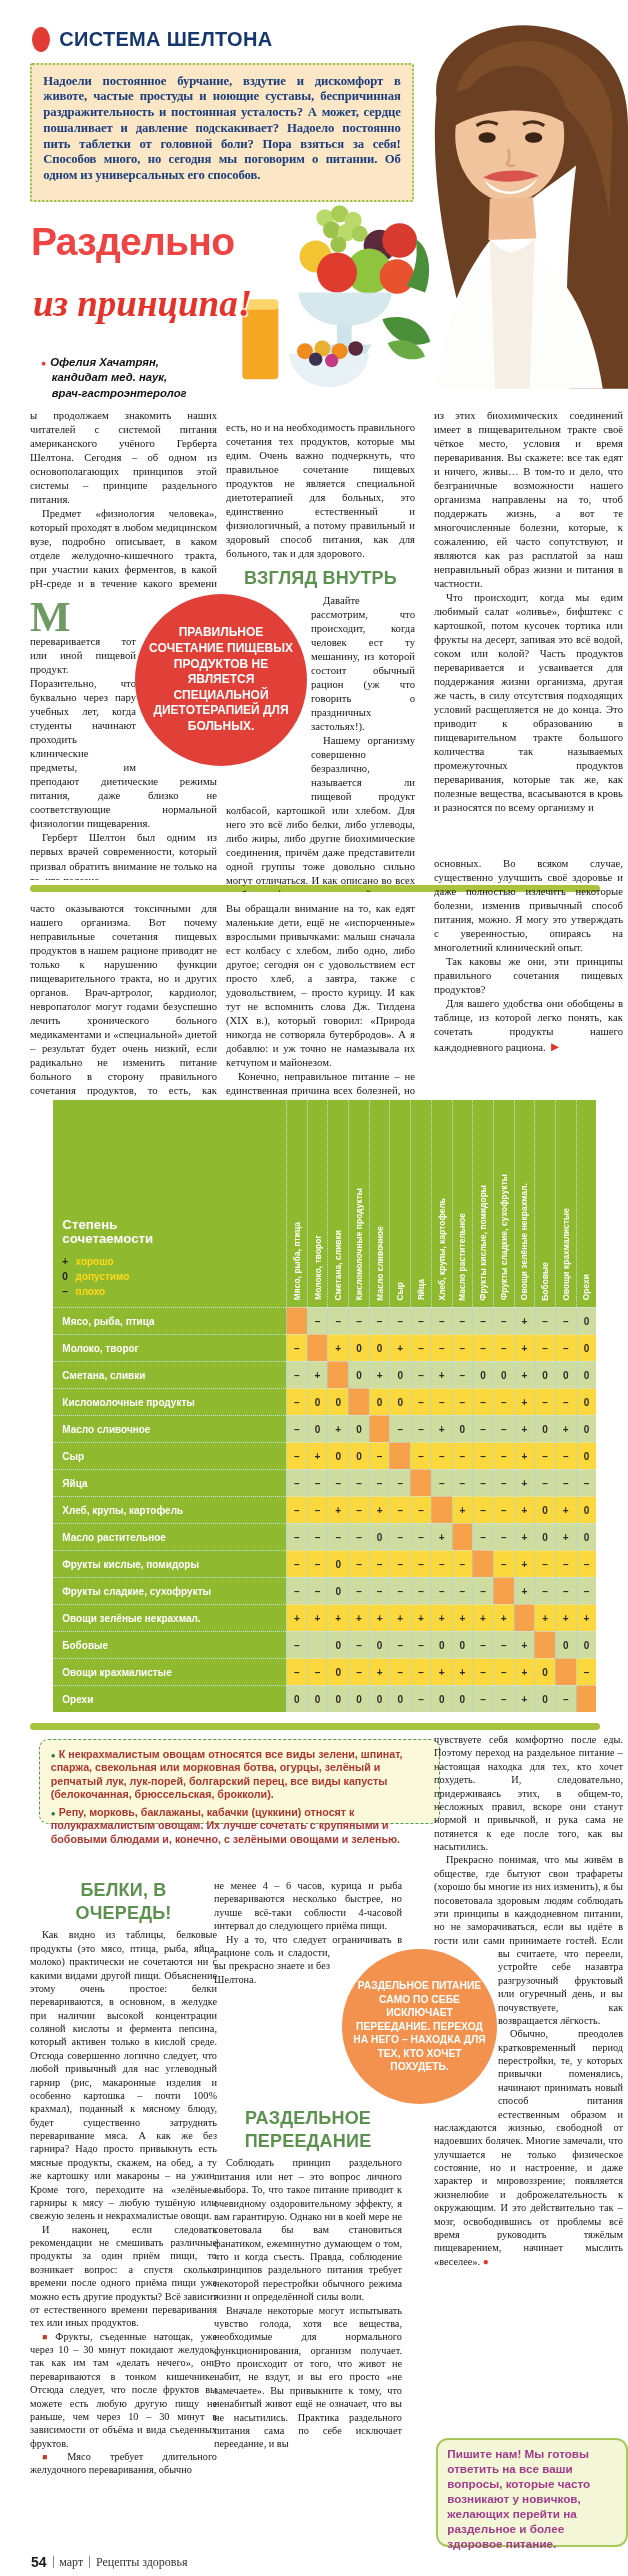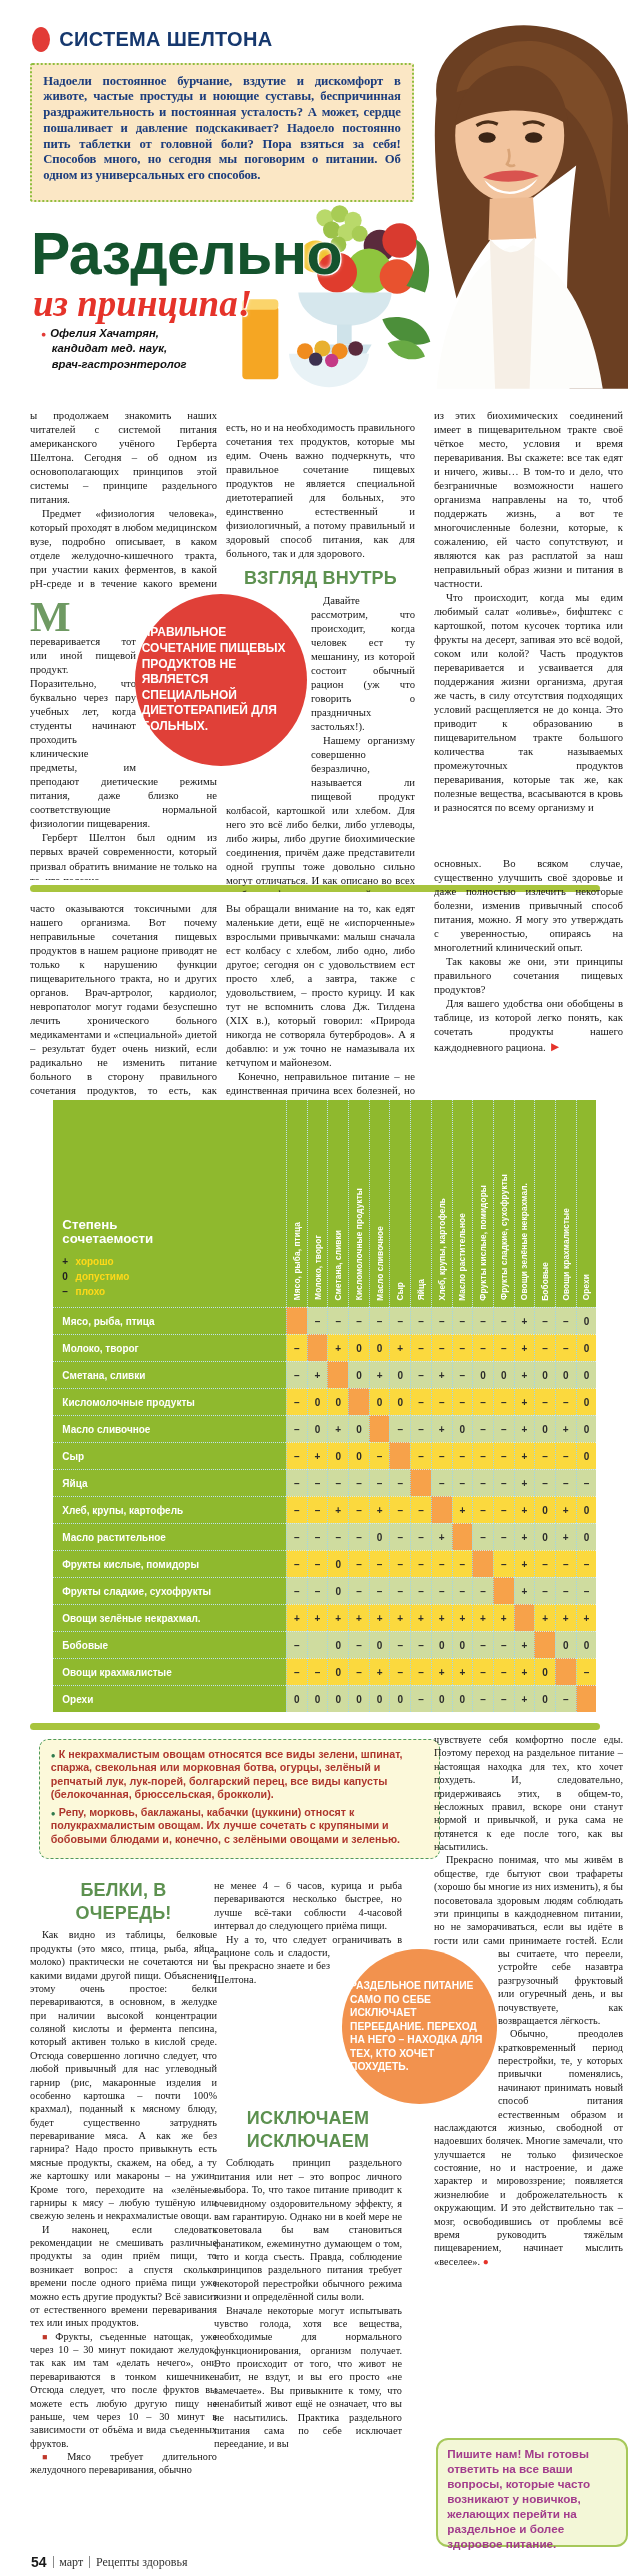--- a/index.html
+++ b/index.html
@@ -12,22 +12,22 @@
   .rubric-dot{width:18px;height:25px;border-radius:50%;background:#e23b36;flex:none;}
   .rubric-title{font-family:"Liberation Sans",sans-serif;font-weight:800;font-size:20px;
                 color:#16386e;letter-spacing:0.3px;}
 
   
   .intro-box{box-sizing:border-box;width:384px;height:139px;background:#fbe7c5;
              border:2.7px dotted #8fbe3f;border-radius:2.7px;padding:8.7px 11.3px;}
   .intro-box p{margin:0;font-size:12.7px;font-weight:bold;line-height:1.24;color:#1c3d7d;
                text-align:justify;letter-spacing:-0.1px;}
 
-  .title1{font-family:"Liberation Sans",sans-serif;font-weight:800;font-size:59px;
-          color:#14532d;letter-spacing:-0.7px;z-index:3;
+  .title1{font-family:"Liberation Sans",sans-serif;font-weight:800;font-size:39px;
+          color:#ef4444;letter-spacing:-0.7px;z-index:3;
           text-shadow:0 0 4px #fff,0 0 1.3px #fff,1.3px 1.3px 0 #fff;}
   .title2{font-style:italic;font-weight:bold;font-size:37px;color:#e5332a;z-index:3;
           text-shadow:0 0 4px #fff,0 0 1.3px #fff,1.3px 1.3px 0 #fff;}
 
   .author{z-index:3;font-family:"Liberation Sans",sans-serif;font-style:italic;font-weight:bold;
           font-size:11.3px;line-height:1.35;color:#111;}
   .author .a-dot{color:#e23b36;font-size:8.7px;margin-right:4px;}
 
   
   .col{box-sizing:border-box;overflow:hidden;text-align:justify;}
@@ -45,21 +45,21 @@
   .enddot{color:#e5332a;font-size:10px;}
 
   
   .push{float:right;width:0;}
   .cwr{float:right;clear:right;}
   .pushl{float:left;width:0;}
   .cwl{float:left;clear:left;}
 
   
   .circle{border-radius:50%;display:flex;align-items:center;justify-content:center;
-          text-align:left;z-index:4;
+          text-align:center;z-index:4;
           font-family:"Liberation Sans",sans-serif;font-weight:800;color:#fff;}
   .circle-red{background:#e04038;width:172px;height:172px;font-size:12px;line-height:1.3;
               padding:6.7px;box-sizing:border-box;}
   .circle-orange{background:#f2924e;width:155px;height:155px;font-size:10.3px;line-height:1.32;
               padding:8px;box-sizing:border-box;}
 
   .divider{height:7.3px;border-radius:4px;background:#a8c43d;}
 
   
   .ctable{font-family:"Liberation Sans",sans-serif;}
@@ -79,21 +79,21 @@
               display:flex;align-items:center;padding-left:9.3px;box-sizing:border-box;
               border-top:1.3px dotted #bfe3ef;}
   .t-cell{width:20.7px;flex:none;height:27px;box-sizing:border-box;border-left:0.7px dotted #9fd6e8;
           border-top:1.3px dotted #cfeaf4;display:flex;align-items:center;justify-content:center;
           font-weight:800;font-size:10px;color:#2b2b2b;}
   .bg-y{background:#fbd93e;}
   .bg-g{background:#cfdc9f;}
   .bg-d{background:#f7a24a;}
 
   
-  .notes{box-sizing:border-box;width:401px;height:120px;background:#fcf9da;
+  .notes{box-sizing:border-box;width:401px;height:85px;background:#fcf9da;
          border:1.3px dashed #4f9a5a;border-radius:9.3px;padding:8px 10.7px;}
   .notes p{margin:0;font-family:"Liberation Sans",sans-serif;font-weight:bold;font-size:10.7px;
            line-height:1.26;color:#ae372e;text-align:left;}
   .notes .n-dot{color:#2f7a4d;font-size:8px;margin-right:3.3px;}
 
   
   .writebox{box-sizing:border-box;width:192px;height:109px;background:#f3f7d7;
             border:2px solid #a6c85a;border-radius:12px;padding:6.7px 9.3px;
             box-shadow:0 0 0 2px #f3f7d7 inset;}
   .writebox p{margin:0;font-family:"Liberation Sans",sans-serif;font-weight:800;font-size:11.7px;
@@ -172,21 +172,21 @@
           <circle cx="160" cy="242" r="10" fill="#c43a86"></circle>
       </g>
       <path d="M236 180 C268 170 300 184 308 214 C280 226 248 212 236 180 Z" fill="#4c8f3a"></path>
       <path d="M244 216 C266 206 292 214 300 236 C278 246 254 238 244 216 Z" fill="#69aa44"></path>
     </svg>
   </div>
 
   <div class="abs title1" style="left:31px;top:220px;">Раздельно</div>
   <div class="abs title2" style="left:33px;top:282px;">из принципа!</div>
 
-  <div class="abs author" style="left:41px;top:326px;">
+  <div class="abs author" style="left:41px;top:355px;">
     <div><span class="a-dot">●</span><span>Офелия Хачатрян,</span></div>
     <div style="padding-left:10.7px;">кандидат мед. наук,</div>
     <div style="padding-left:10.7px;">врач-гастроэнтеролог</div>
   </div>
 
   <div class="abs col s1" style="left:30px;top:408px;width:187px;height:472px;z-index:2;">
     <div class="push" style="height:187px;"></div>
       <div class="cwr" style="width:81px;height:179px;"></div>
     <p><span class="dropcap">М</span><span>ы продолжаем знакомить наших читателей с системой питания американского учёного Герберта Шелтона. Сегодня – об одном из основополагающих принципов этой системы – принципе раздельного питания.</span></p>
     <p>Предмет «физиология человека», который проходят в любом медицинском вузе, подробно описывает, в каком отделе желудочно-кишечного тракта, при участии каких ферментов, в какой pH-среде и в течение какого времени переваривается тот или иной пищевой продукт. Поразительно, что буквально через пару учебных лет, когда студенты начинают проходить клинические предметы, им преподают диетические режимы питания, даже близко не соответствующие нормальной физиологии пищеварения.</p>
@@ -575,21 +575,21 @@
     <p>И наконец, если следовать рекомендации не смешивать различные продукты за один приём пищи, то возникает вопрос: а спустя сколько времени после одного приёма пищи уже можно есть другие продукты? Всё зависит от естественного времени переваривания тех или иных продуктов.</p>
     <p><span class="sq">■</span><span>Фрукты, съеденные натощак, уже через 10 – 30 минут покидают желудок, так как им там «делать нечего», они перевариваются в тонком кишечнике. Отсюда следует, что после фруктов вы можете есть любую другую пищу не раньше, чем через 10 – 30 минут в зависимости от объёма и вида съеденных фруктов.</span></p>
     <p><span class="sq">■</span><span>Мясо требует длительного желудочного переваривания, обычно</span></p>
   </div>
 
   <div class="abs col bt" style="left:214px;top:1879px;width:188px;height:644px;">
     <div class="push" style="height:69px;"></div>
       <div class="cwr" style="width:72px;height:159px;"></div>
     <p>не менее 4 – 6 часов, курица и рыба перевариваются несколько быстрее, но лучше всё-таки соблюсти 4-часовой интервал до следующего приёма пищи.</p>
     <p>Ну а то, что следует ограничивать в рационе соль и сладости, вы прекрасно знаете и без Шелтона.</p>
-    <p class="ghead">ИСКЛЮЧАЕМ ИСКЛЮЧАЕМ</p>
+    <p class="ghead">РАЗДЕЛЬНОЕ ПЕРЕЕДАНИЕ</p>
     <p>Соблюдать принцип раздельного питания или нет – это вопрос личного выбора. То, что такое питание приводит к очевидному оздоровительному эффекту, я вам гарантирую. Однако ни в коей мере не советовала бы вам становиться фанатиком, ежеминутно думающем о том, что и когда съесть. Правда, соблюдение принципов раздельного питания требует некоторой перестройки обычного режима жизни и определённой силы воли.</p>
     <p>Вначале некоторые могут испытывать чувство голода, хотя все вещества, необходимые для нормального функционирования, организм получает. Это происходит от того, что живот не набит, не вздут, и вы его просто «не замечаете». Вы привыкните к тому, что ненабитый живот ещё не означает, что вы не насытились. Практика раздельного питания сама по себе исключает переедание, и вы</p>
   </div>
 
   <div class="abs col bt" style="left:434px;top:1733px;width:189px;height:701px;">
     <div class="pushl" style="height:215px;"></div>
       <div class="cwl" style="width:64px;height:160px;"></div>
     <p>чувствуете себя комфортно после еды. Поэтому переход на раздельное питание – настоящая находка для тех, кто хочет похудеть. И, следовательно, придерживаясь этих, в общем-то, несложных правил, вскоре они станут нормой и привычкой, и рука сама не потянется к еде после того, как вы насытились.</p>
     <p>Прекрасно понимая, что мы живём в обществе, где бытуют свои трафареты (хорошо бы многие из них изменить), я бы посоветовала здоровым людям соблюдать эти принципы в каждодневном питании, но не заморачиваться, если вы идёте в гости или сами принимаете гостей. Если вы считаете, что переели, устройте себе назавтра разгрузочный фруктовый или огуречный день, и вы почувствуете, как возвращается лёгкость.</p>
     <p><span>Обычно, преодолев кратковременный период перестройки, те, у которых привычки поменялись, начинают принимать новый способ питания естественным образом и наслаждаются жизнью, свободной от надоевших болячек. Многие замечали, что улучшается не только физическое состояние, но и настроение, и даже характер и мировоззрение; появляется жизнелюбие и доброжелательность к окружающим. И это действительно так – мозг, освободившись от проблемы всё время руководить тяжёлым пищеварением, начинает мыслить «веселее».</span> <span class="enddot">●</span></p>

